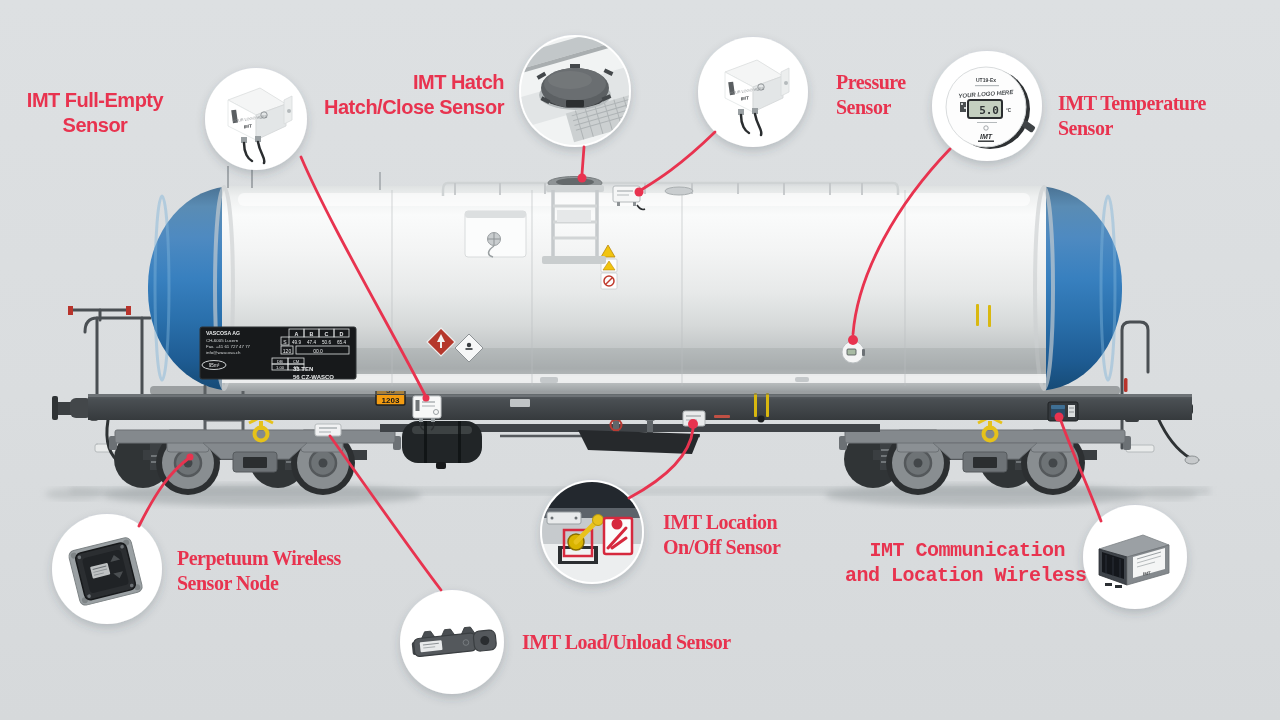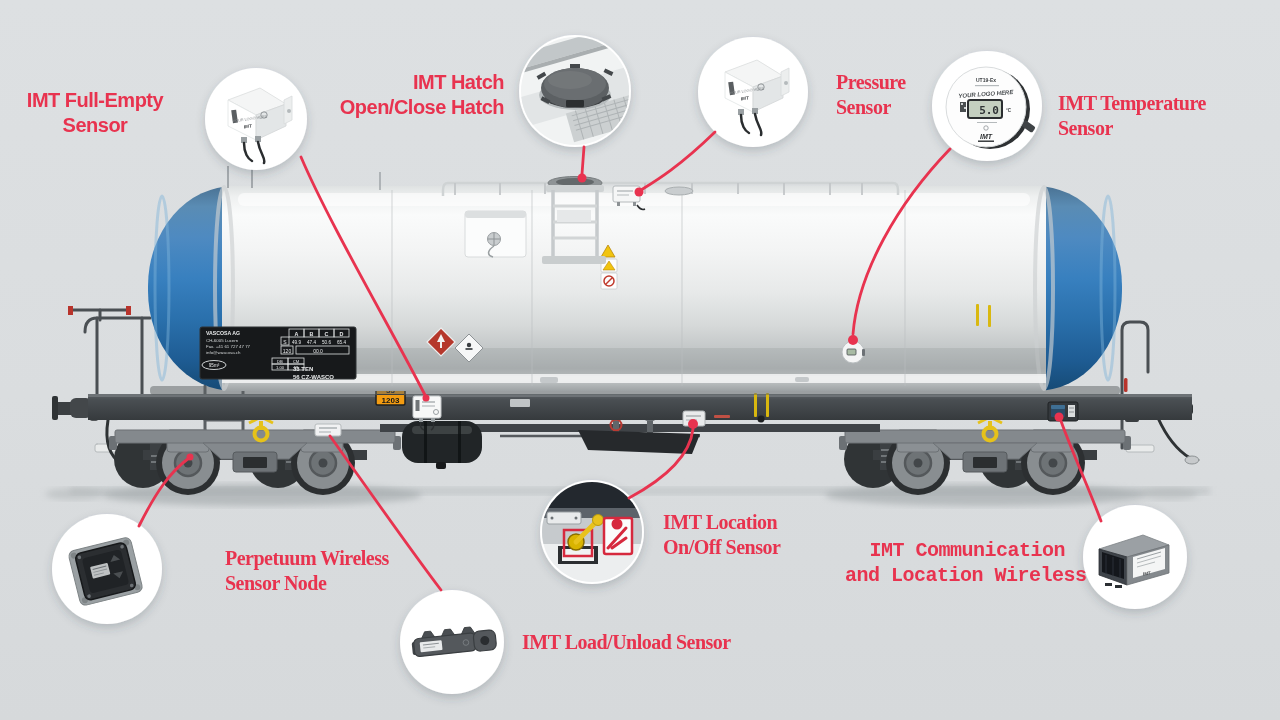--- a/index.html
+++ b/index.html
@@ -605,34 +605,34 @@
   </g>
 </svg>
 
 <div class="callout-label ta-r" style="left:0;width:190px;top:88px;text-align:center;">
   <span>IMT Full-Empty</span>
   <span>Sensor</span>
 </div>
 
 <div class="callout-label ta-r" style="left:284px;width:220px;top:70px;">
   <span>IMT Hatch</span>
-  <span>Open/Close Hatch</span>
+  <span>Hatch/Close Sensor</span>
 </div>
 
 <div class="callout-label ta-l" style="left:836px;top:70px;">
   <span>Pressure</span>
   <span>Sensor</span>
 </div>
 
 <div class="callout-label ta-l" style="left:1058px;top:91px;">
   <span>IMT Temperature</span>
   <span>Sensor</span>
 </div>
 
-<div class="callout-label ta-l" style="left:177px;top:546px;margin-left:48px;">
+<div class="callout-label ta-l" style="left:177px;top:546px;">
   <span>Perpetuum Wireless</span>
   <span>Sensor Node</span>
 </div>
 
 <div class="callout-label ta-l" style="left:522px;top:630px;">
   <span>IMT Load/Unload Sensor</span>
 </div>
 
 <div class="callout-label ta-l" style="left:663px;top:510px;">
   <span>IMT Location</span>

